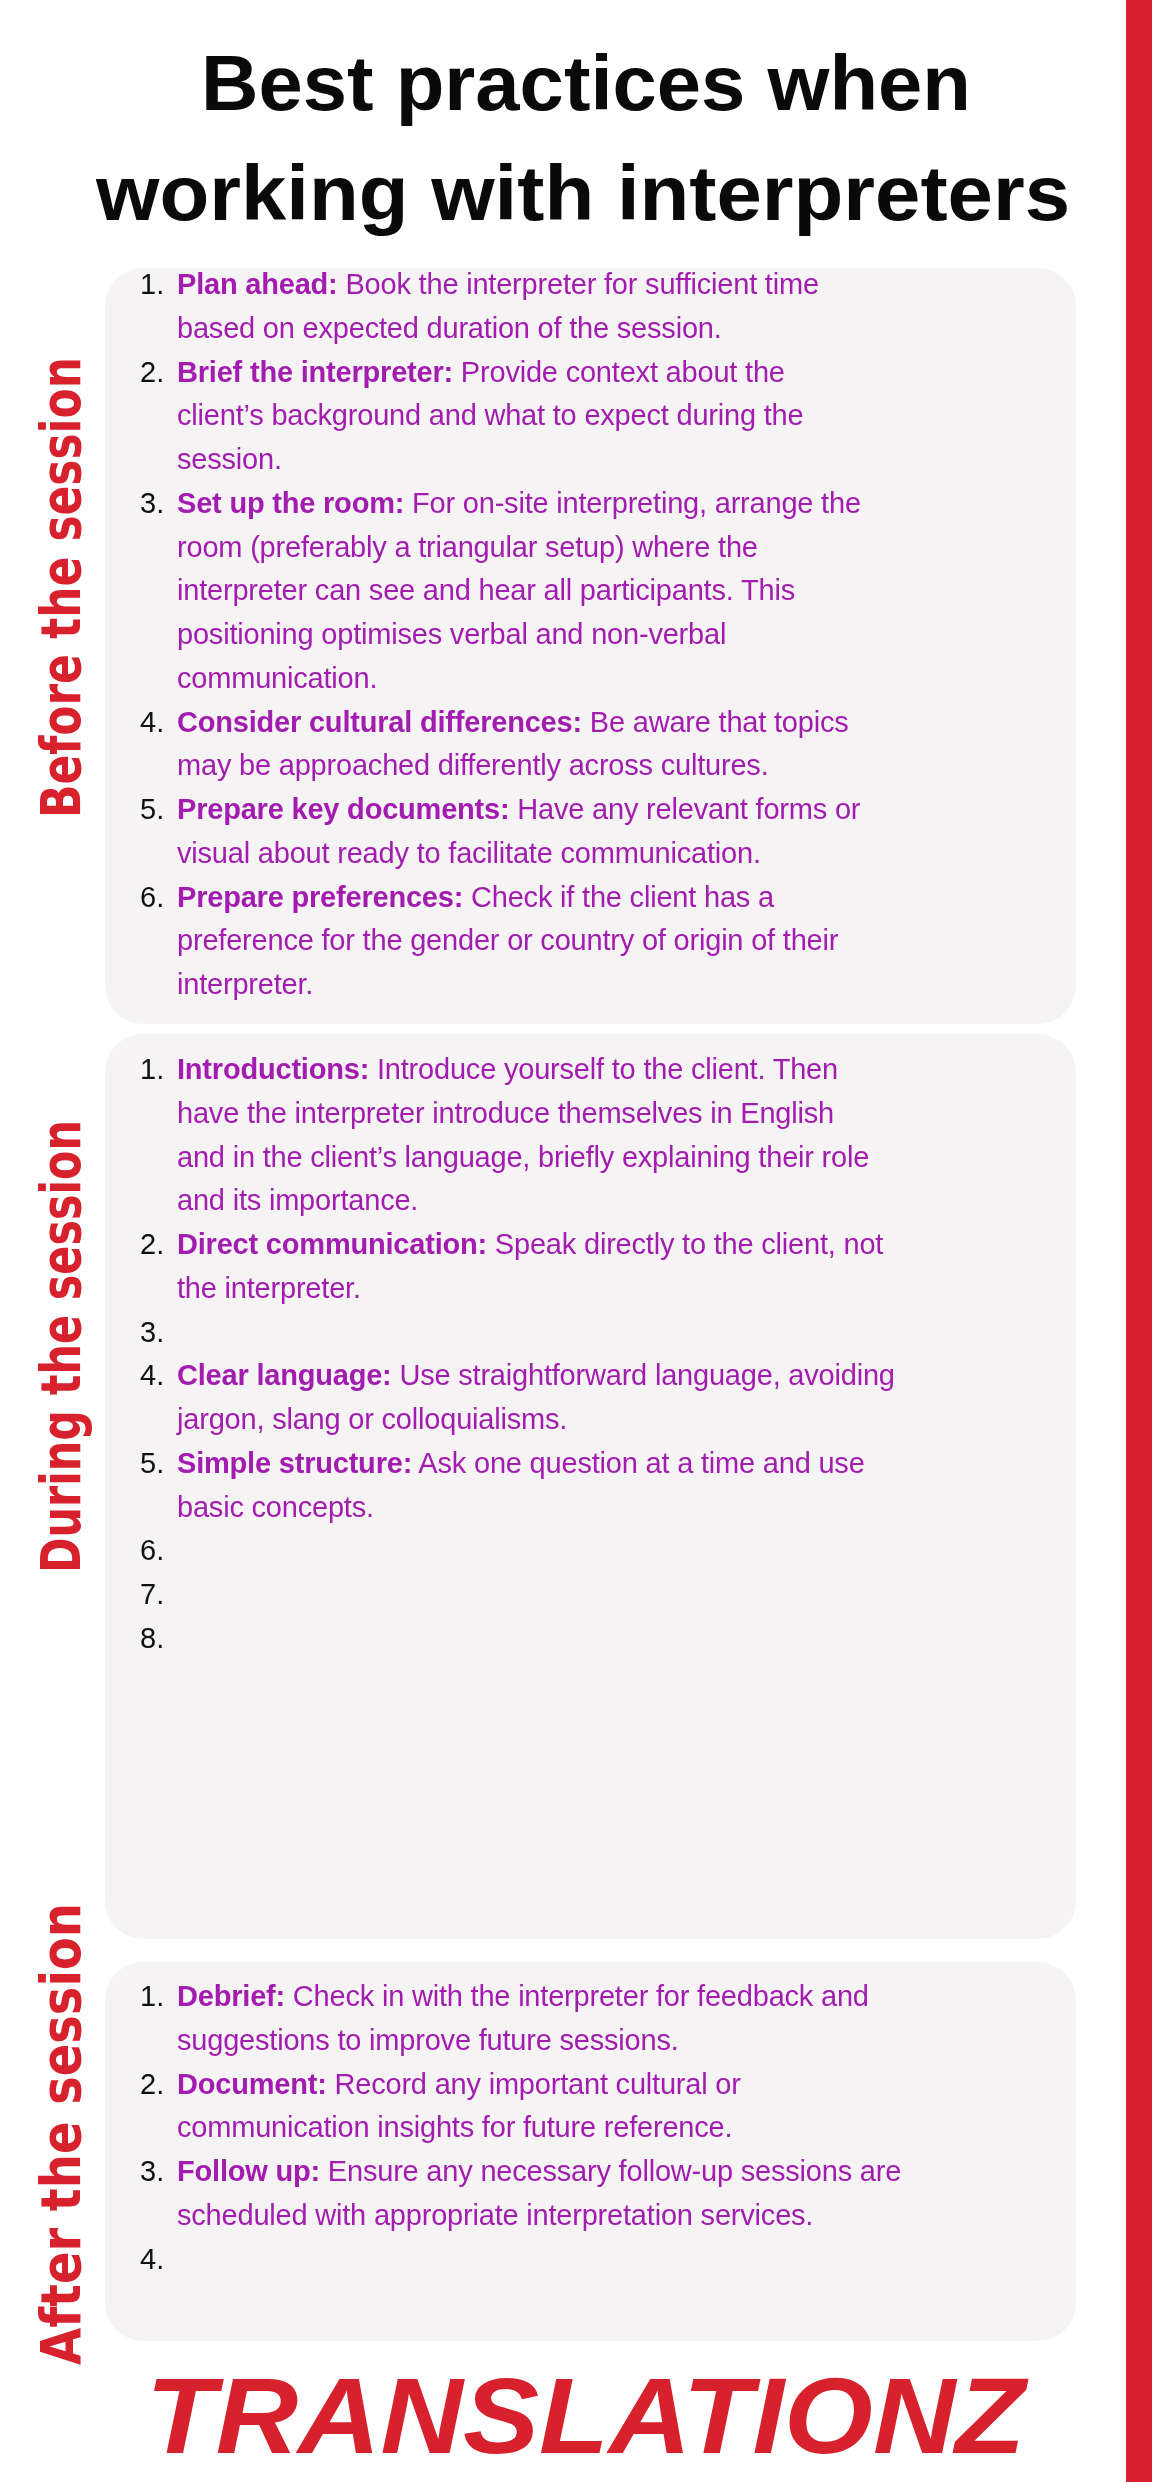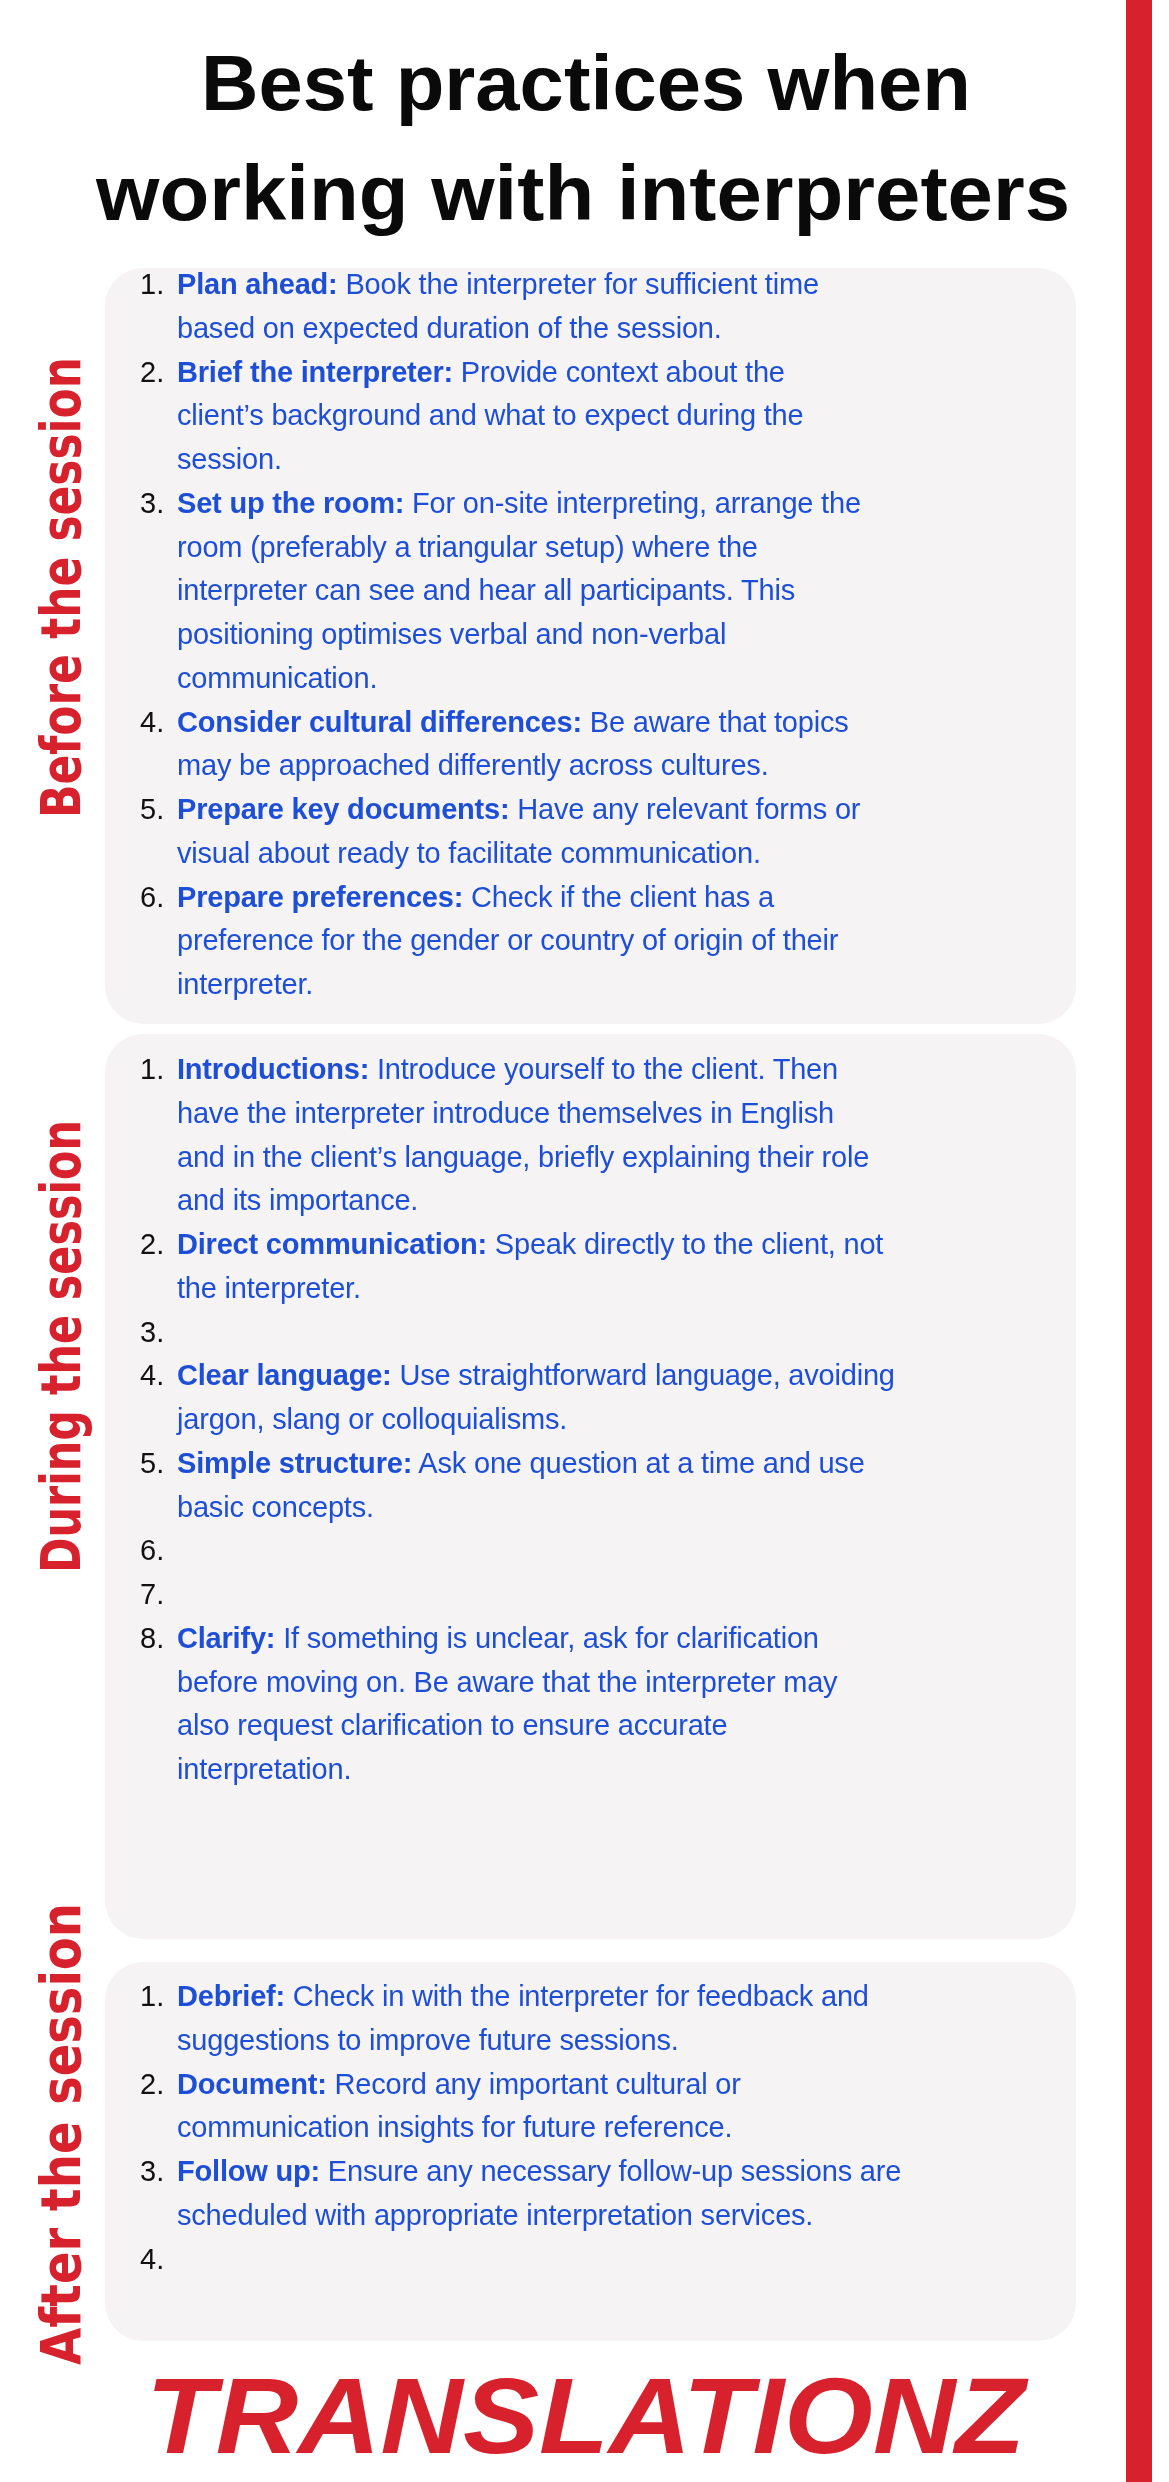--- a/index.html
+++ b/index.html
@@ -16,21 +16,21 @@
     position: absolute; left: 105px; width: 971px;
     background: #f5f3f4; border-radius: 38px;
   }
   .list { position: absolute; left: 140px; margin: 0; padding: 0; list-style: none; }
   .item { display: flex; align-items: flex-start; }
   .num {
     width: 37px; flex: 0 0 37px;
     font-size: 29px; line-height: 43.75px; white-space: pre; color: #111;
   }
   .body {
-    font-size: 29px; line-height: 43.75px; white-space: pre; letter-spacing: -0.2px; color: #1d4ed8;
+    font-size: 29px; line-height: 43.75px; white-space: pre; letter-spacing: -0.2px; color: #a21caf;
   }
   .body b { font-weight: bold; }
   .side-svg { position: absolute; left: 0; top: 0; width: 110px; height: 2482px; overflow: visible; }
   .side-svg text { font-family: "DejaVu Sans", sans-serif; font-weight: bold; font-size: 56px; fill: #d7222d; }
   .logo-svg { position: absolute; left: 0; top: 2360px; width: 1169px; height: 110px; }
   .logo-svg text { font-family: "Liberation Sans", sans-serif; font-weight: bold; font-style: italic; font-size: 108px; fill: #d7222d; }
 </style>
 </head>
 <body>
 
@@ -116,24 +116,20 @@
 basic concepts.</span></span>
   </li>
   <li class="item">
     <span class="num">6.</span>
   </li>
   <li class="item">
     <span class="num">7.</span>
   </li>
   <li class="item">
     <span class="num">8.</span>
-    <span class="body"><b>Clarify:</b><span> If something is unclear, ask for clarification
-before moving on. Be aware that the interpreter may
-also request clarification to ensure accurate
-interpretation.</span></span>
   </li>
 </ol>
 
 <ol class="list" style="top:1975px;">
   <li class="item">
     <span class="num">1.</span>
     <span class="body"><b>Debrief:</b><span> Check in with the interpreter for feedback and
 suggestions to improve future sessions.</span></span>
   </li>
   <li class="item">

